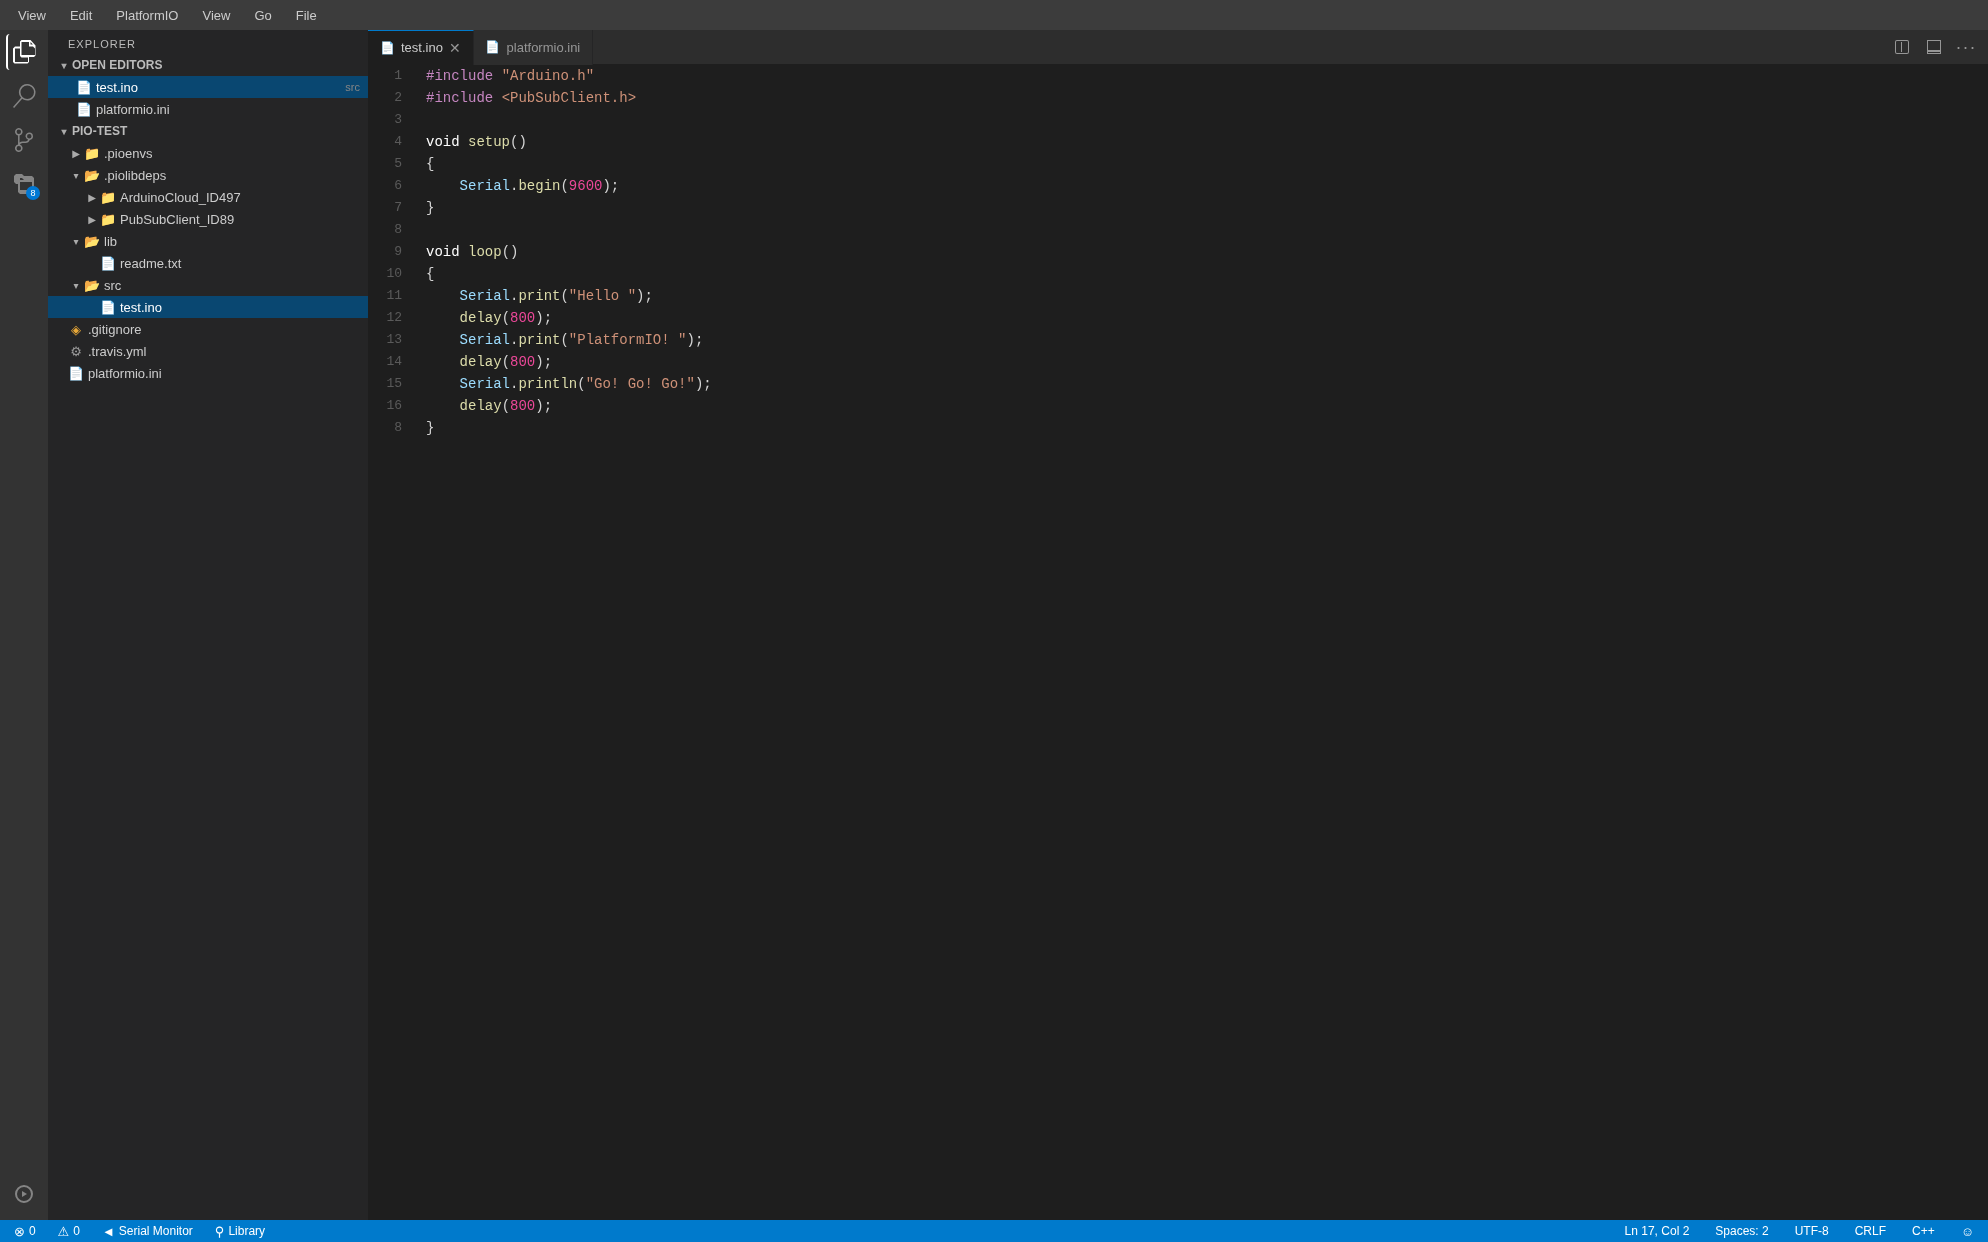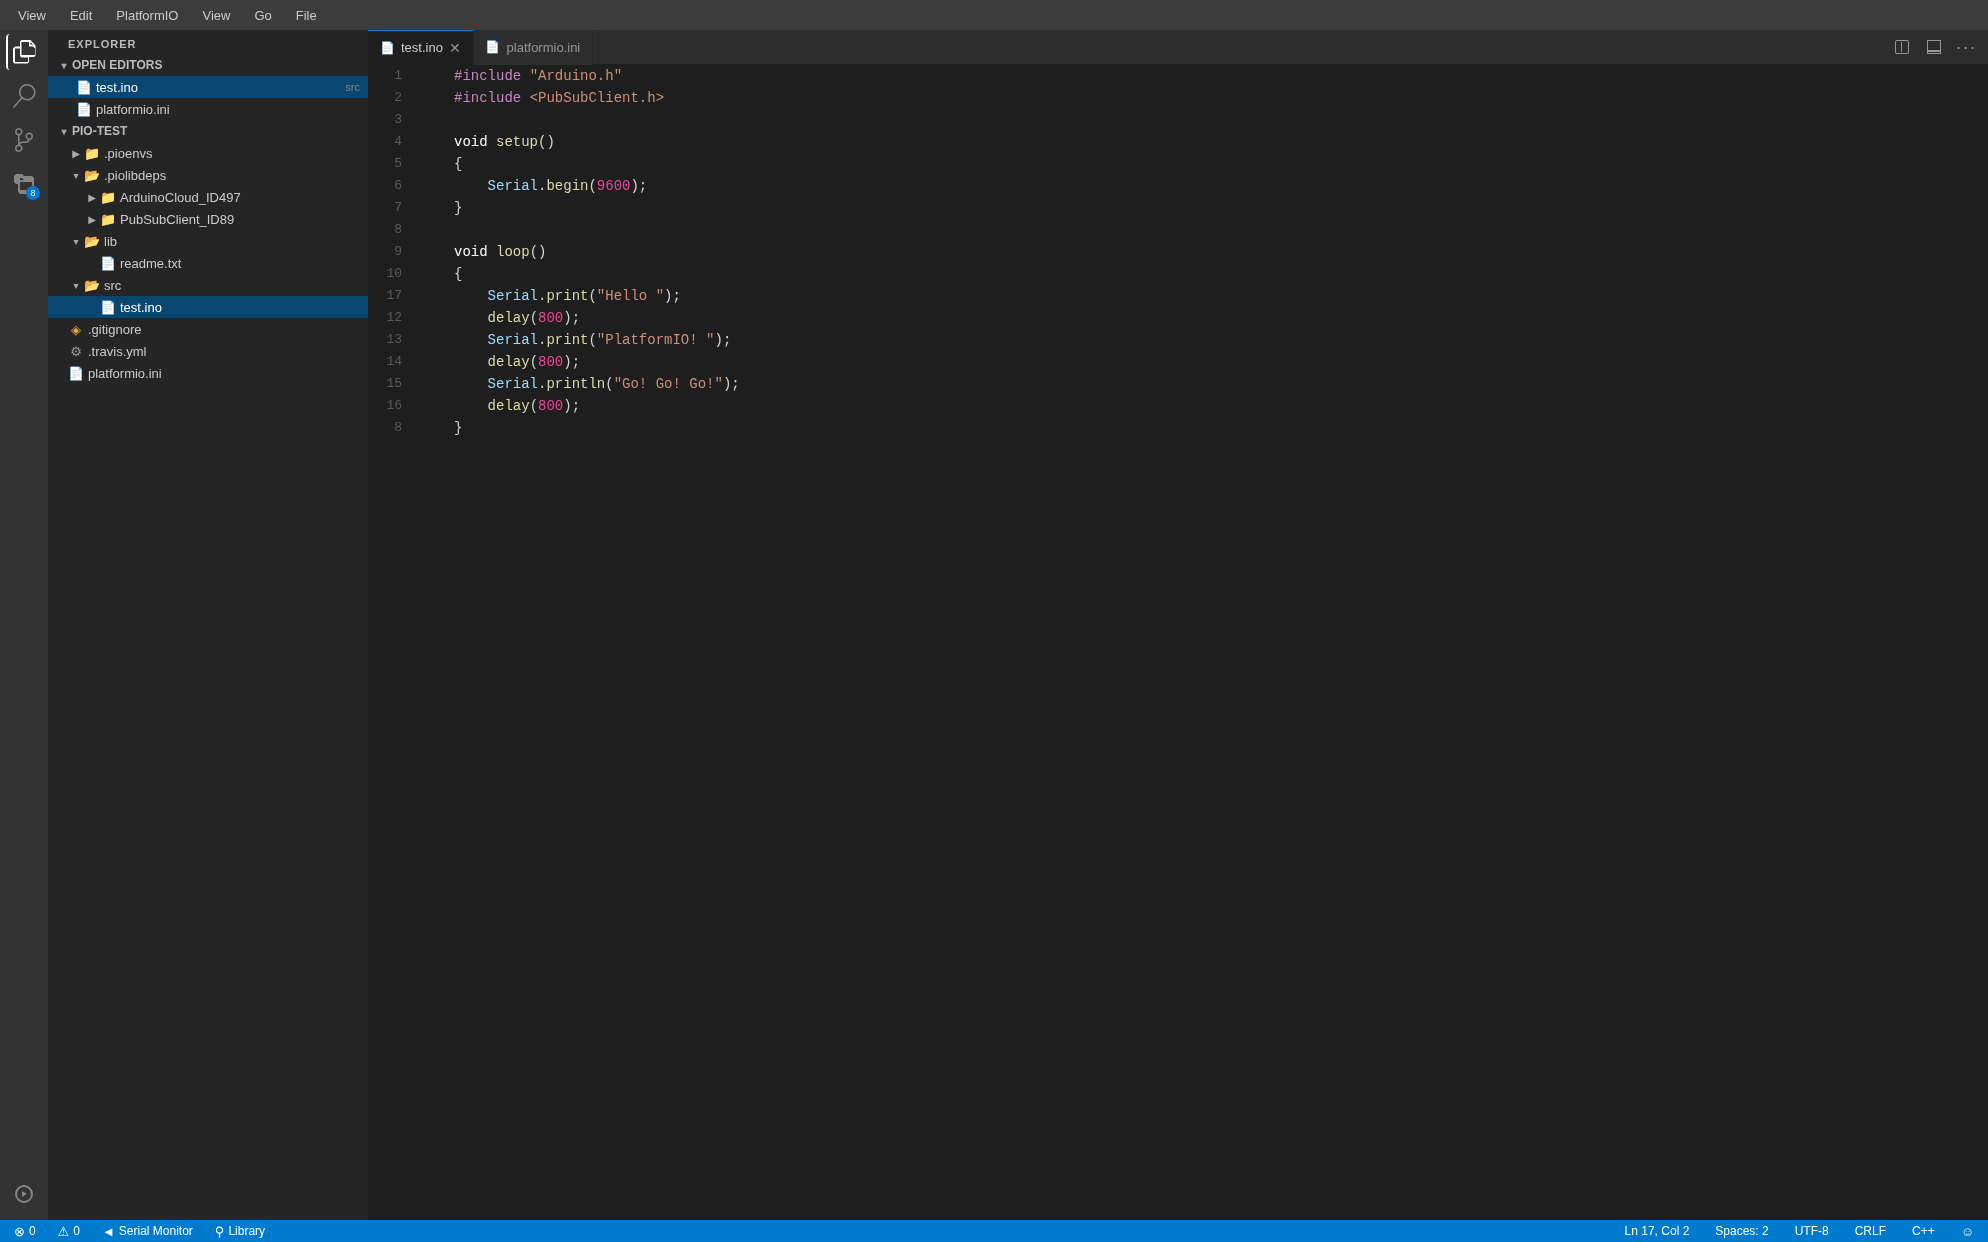--- a/index.html
+++ b/index.html
@@ -83,21 +83,21 @@
       width: 320px;
       background: #252526;
       display: flex;
       flex-direction: column;
       flex-shrink: 0;
       overflow: hidden;
     }
     .sidebar-header {
       padding: 8px 20px 4px 20px;
       font-size: 11px;
-      font-weight: 700;
+      font-weight: 400;
       color: #bbb;
       letter-spacing: 1px;
       text-transform: uppercase;
     }
     .tree-container {
       flex: 1;
       overflow-y: auto;
       font-size: 13px;
     }
     .tree-item {
@@ -248,21 +248,20 @@
       flex: 1;
       padding-left: 8px;
       overflow: auto;
       padding-top: 0;
     }
     .code-line {
       height: 22px;
       display: flex;
       align-items: center;
       white-space: pre;
-      margin-left: 28px;
     }
 
     
     .kw { color: #ffffff; }
     .fn { color: #dcdcaa; }
     .str { color: #ce9178; }
     .num { color: #ec4899; }
     .inc { color: #c586c0; }
     .plain { color: #d4d4d4; }
     .incfile { color: #ce9178; }
@@ -480,21 +479,21 @@
         <div class="line-number">1</div>
         <div class="line-number">2</div>
         <div class="line-number">3</div>
         <div class="line-number">4</div>
         <div class="line-number">5</div>
         <div class="line-number">6</div>
         <div class="line-number">7</div>
         <div class="line-number">8</div>
         <div class="line-number">9</div>
         <div class="line-number">10</div>
-        <div class="line-number">17</div>
+        <div class="line-number">11</div>
         <div class="line-number">12</div>
         <div class="line-number">13</div>
         <div class="line-number">14</div>
         <div class="line-number">15</div>
         <div class="line-number">16</div>
         <div class="line-number">8</div>
       </div>
       <div class="code-content">
 
         <div class="code-line"><span class="inc">#include</span><span class="plain"> </span><span class="incfile">"Arduino.h"</span></div>

